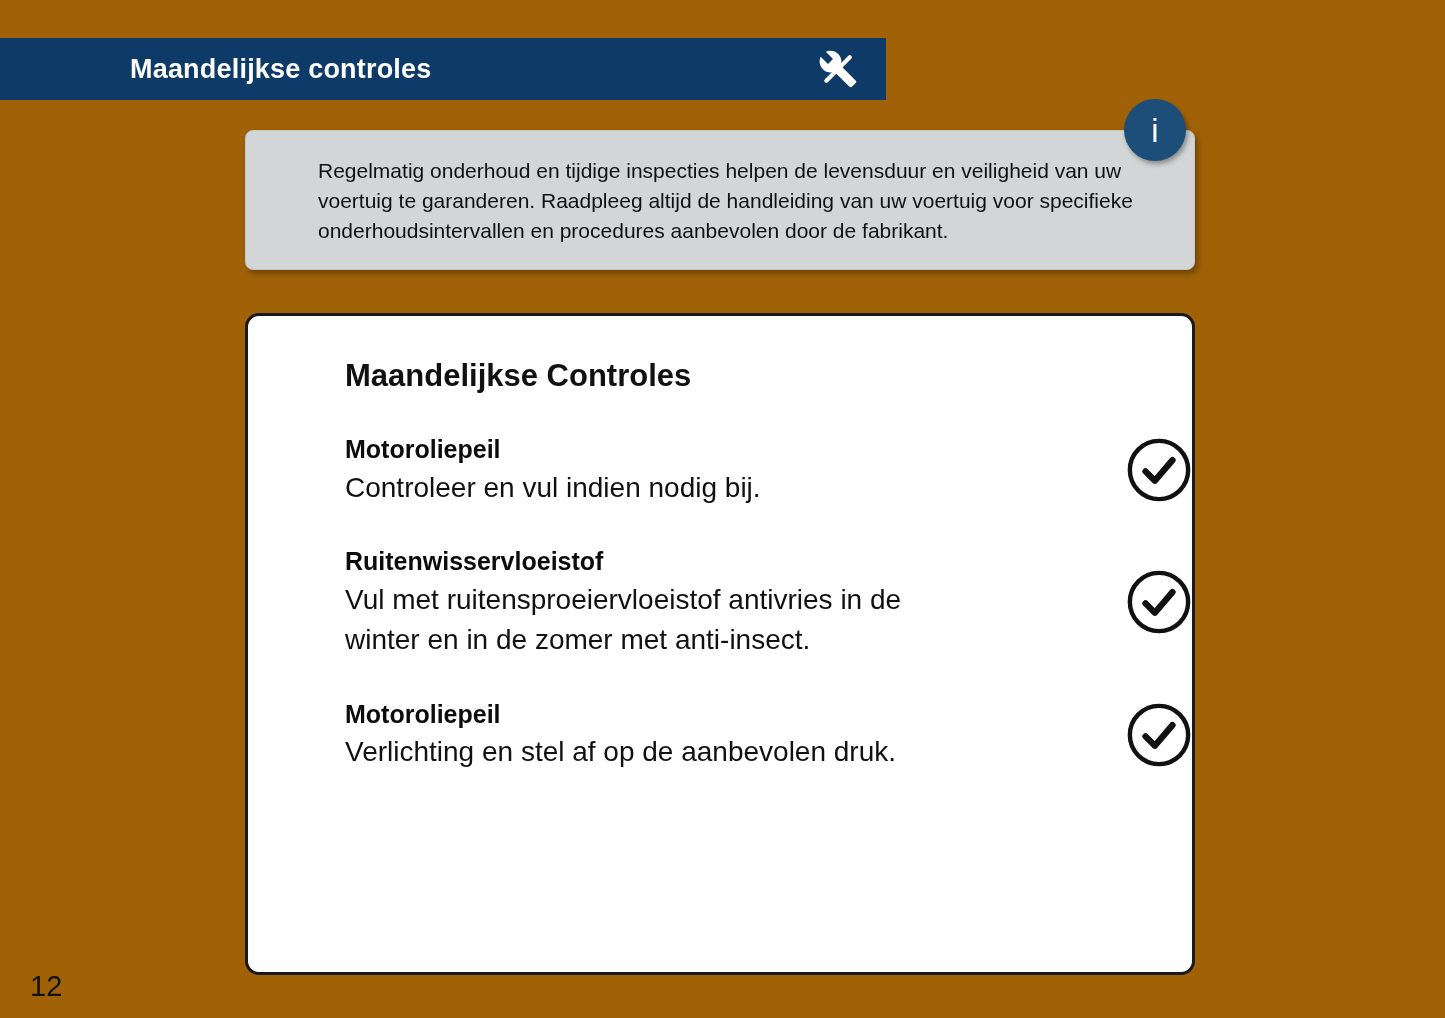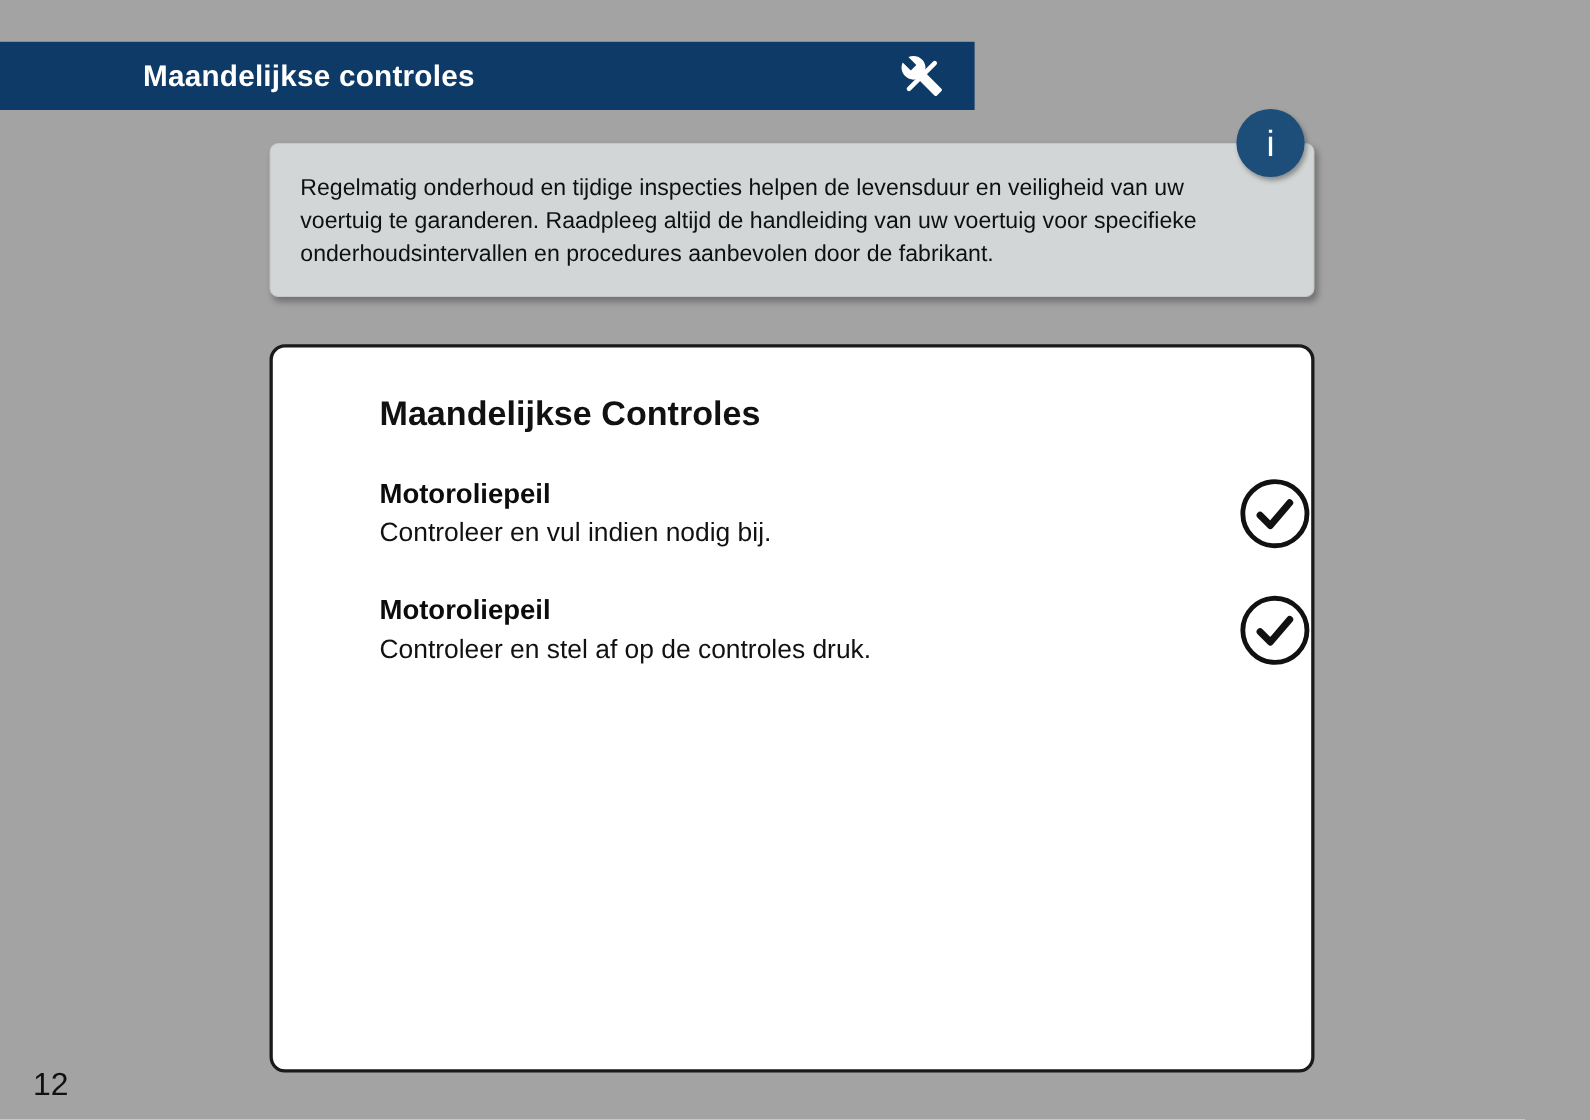--- a/index.html
+++ b/index.html
@@ -3,21 +3,21 @@
 <meta charset="utf-8">
 <style>
   * { margin: 0; padding: 0; box-sizing: border-box; }
   html, body { background: #ffffff; }
   body { font-family: "Liberation Sans", "DejaVu Sans", sans-serif; color: #111; }
 
   .page {
     position: relative;
     width: 1445px;
     height: 1018px;
-    background: #a3a3a3;
+    background: #a16207;
     overflow: hidden;
   }
 
   
   .header-bar {
     position: absolute;
     left: 0; top: 38px;
     width: 886px; height: 62px;
     background: #0d3a66;
     display: flex;
@@ -42,20 +42,21 @@
     background: #d2d6d7;
     border: 1px solid #c3c7c8;
     border-radius: 8px;
     box-shadow: 3px 4px 6px rgba(0,0,0,0.30);
     padding: 25px 27px;
   }
   .note-text {
     font-size: 21px;
     line-height: 30px;
     color: #101010;
+    margin-left: 45px;
   }
   .pre { white-space: pre-line; }
 
   .info-badge {
     position: absolute;
     left: 1124px; top: 99px;
     width: 62px; height: 62px;
     border-radius: 50%;
     background: #1d4e79;
     display: flex;
@@ -94,21 +95,21 @@
     margin-bottom: 36px;
   }
   .item-text { max-width: 640px; }
   .item-title {
     font-size: 25px;
     font-weight: bold;
     line-height: 1.42;
     color: #0c0c0c;
   }
   .item-desc {
-    font-size: 24px;
+    font-size: 28px;
     line-height: 1.45;
     color: #111;
   }
   .check {
     width: 66px; height: 66px;
     flex: 0 0 66px;
     display: inline-block;
   }
   .check svg { width: 100%; height: 100%; display: block; }
 
@@ -154,25 +155,38 @@
         <div class="item-desc pre">Controleer en vul indien nodig bij.</div>
       </div>
       <span class="check">
         <svg viewBox="0 0 24 24" aria-hidden="true">
           <circle cx="12" cy="12" r="10.6" fill="none" stroke="#111111" stroke-width="1.6"></circle>
           <path d="M7.1 12.5 L10.5 15.9 L16.9 8.4" fill="none" stroke="#111111" stroke-width="2.3" stroke-linecap="round" stroke-linejoin="round"></path>
         </svg>
       </span>
     </div>
 
+    <div class="item">
+      <div class="item-text">
+        <div class="item-title">Ruitenwisservloeistof</div>
+        <div class="item-desc pre">Vul met ruitensproeiervloeistof antivries in de
+winter en in de zomer met anti-insect.</div>
+      </div>
+      <span class="check">
+        <svg viewBox="0 0 24 24" aria-hidden="true">
+          <circle cx="12" cy="12" r="10.6" fill="none" stroke="#111111" stroke-width="1.6"></circle>
+          <path d="M7.1 12.5 L10.5 15.9 L16.9 8.4" fill="none" stroke="#111111" stroke-width="2.3" stroke-linecap="round" stroke-linejoin="round"></path>
+        </svg>
+      </span>
+    </div>
 
     <div class="item">
       <div class="item-text">
         <div class="item-title">Motoroliepeil</div>
-        <div class="item-desc pre">Controleer en stel af op de controles druk.</div>
+        <div class="item-desc pre">Verlichting en stel af op de aanbevolen druk.</div>
       </div>
       <span class="check">
         <svg viewBox="0 0 24 24" aria-hidden="true">
           <circle cx="12" cy="12" r="10.6" fill="none" stroke="#111111" stroke-width="1.6"></circle>
           <path d="M7.1 12.5 L10.5 15.9 L16.9 8.4" fill="none" stroke="#111111" stroke-width="2.3" stroke-linecap="round" stroke-linejoin="round"></path>
         </svg>
       </span>
     </div>
 
 

